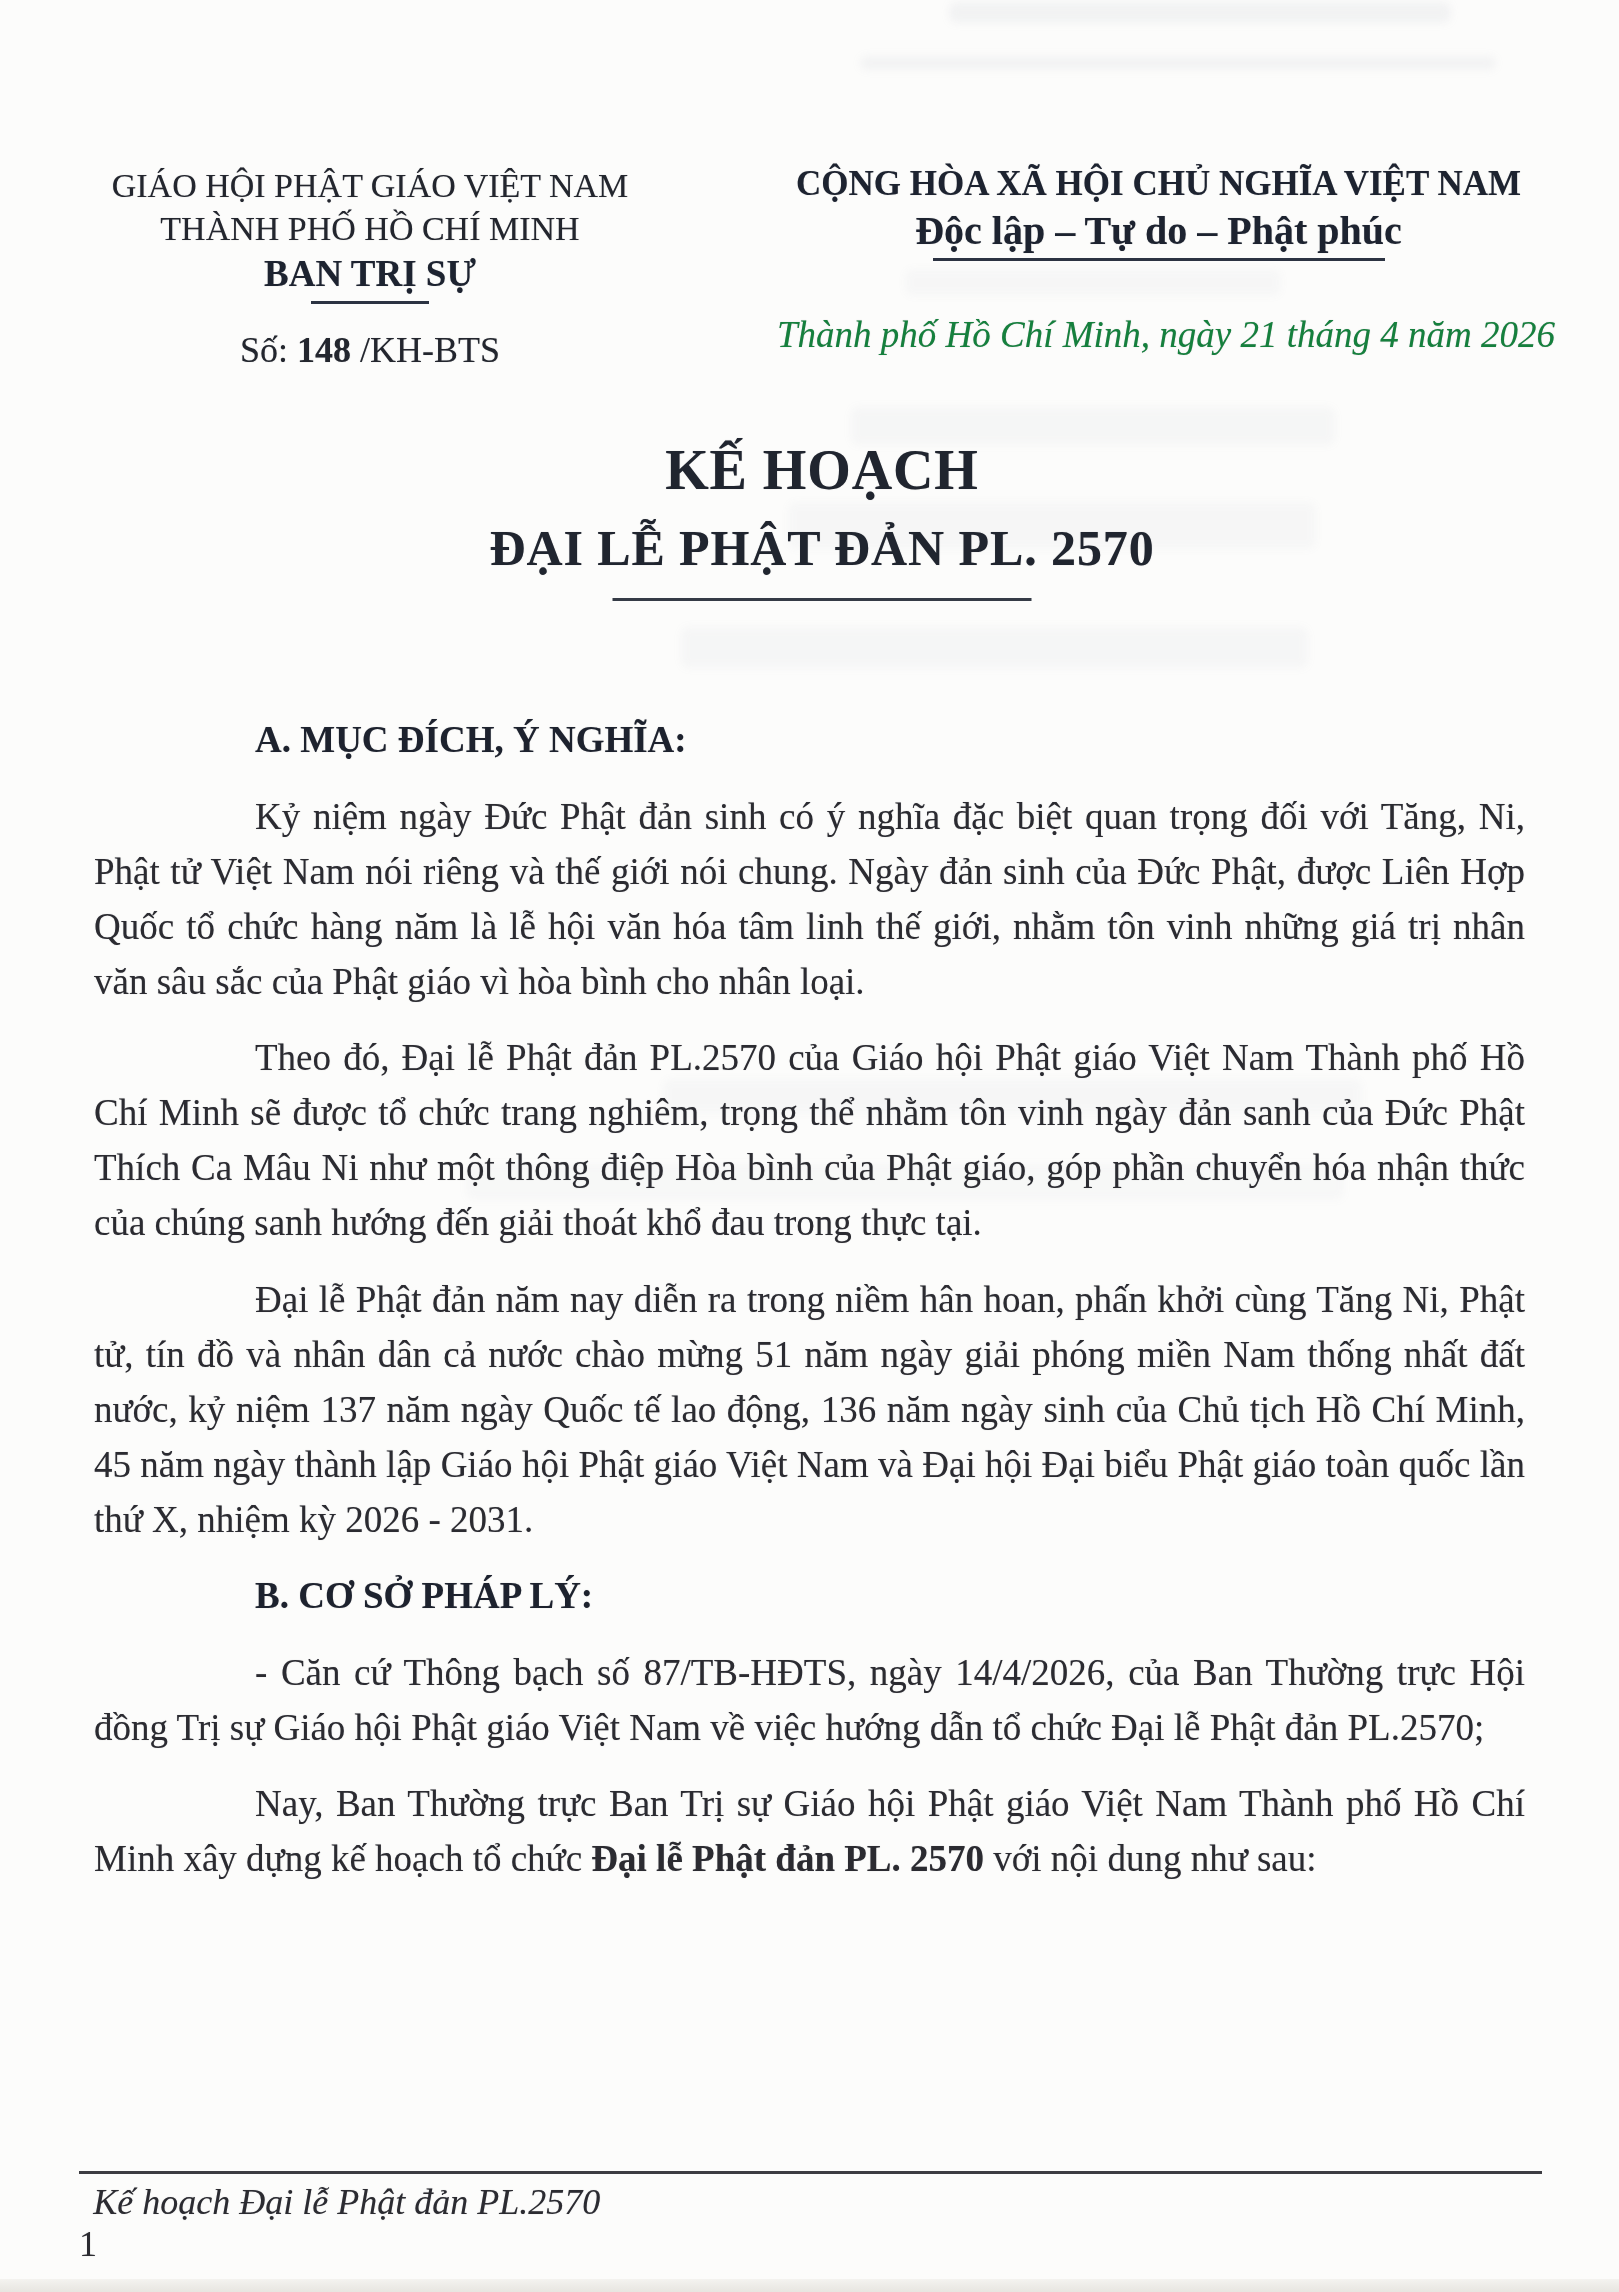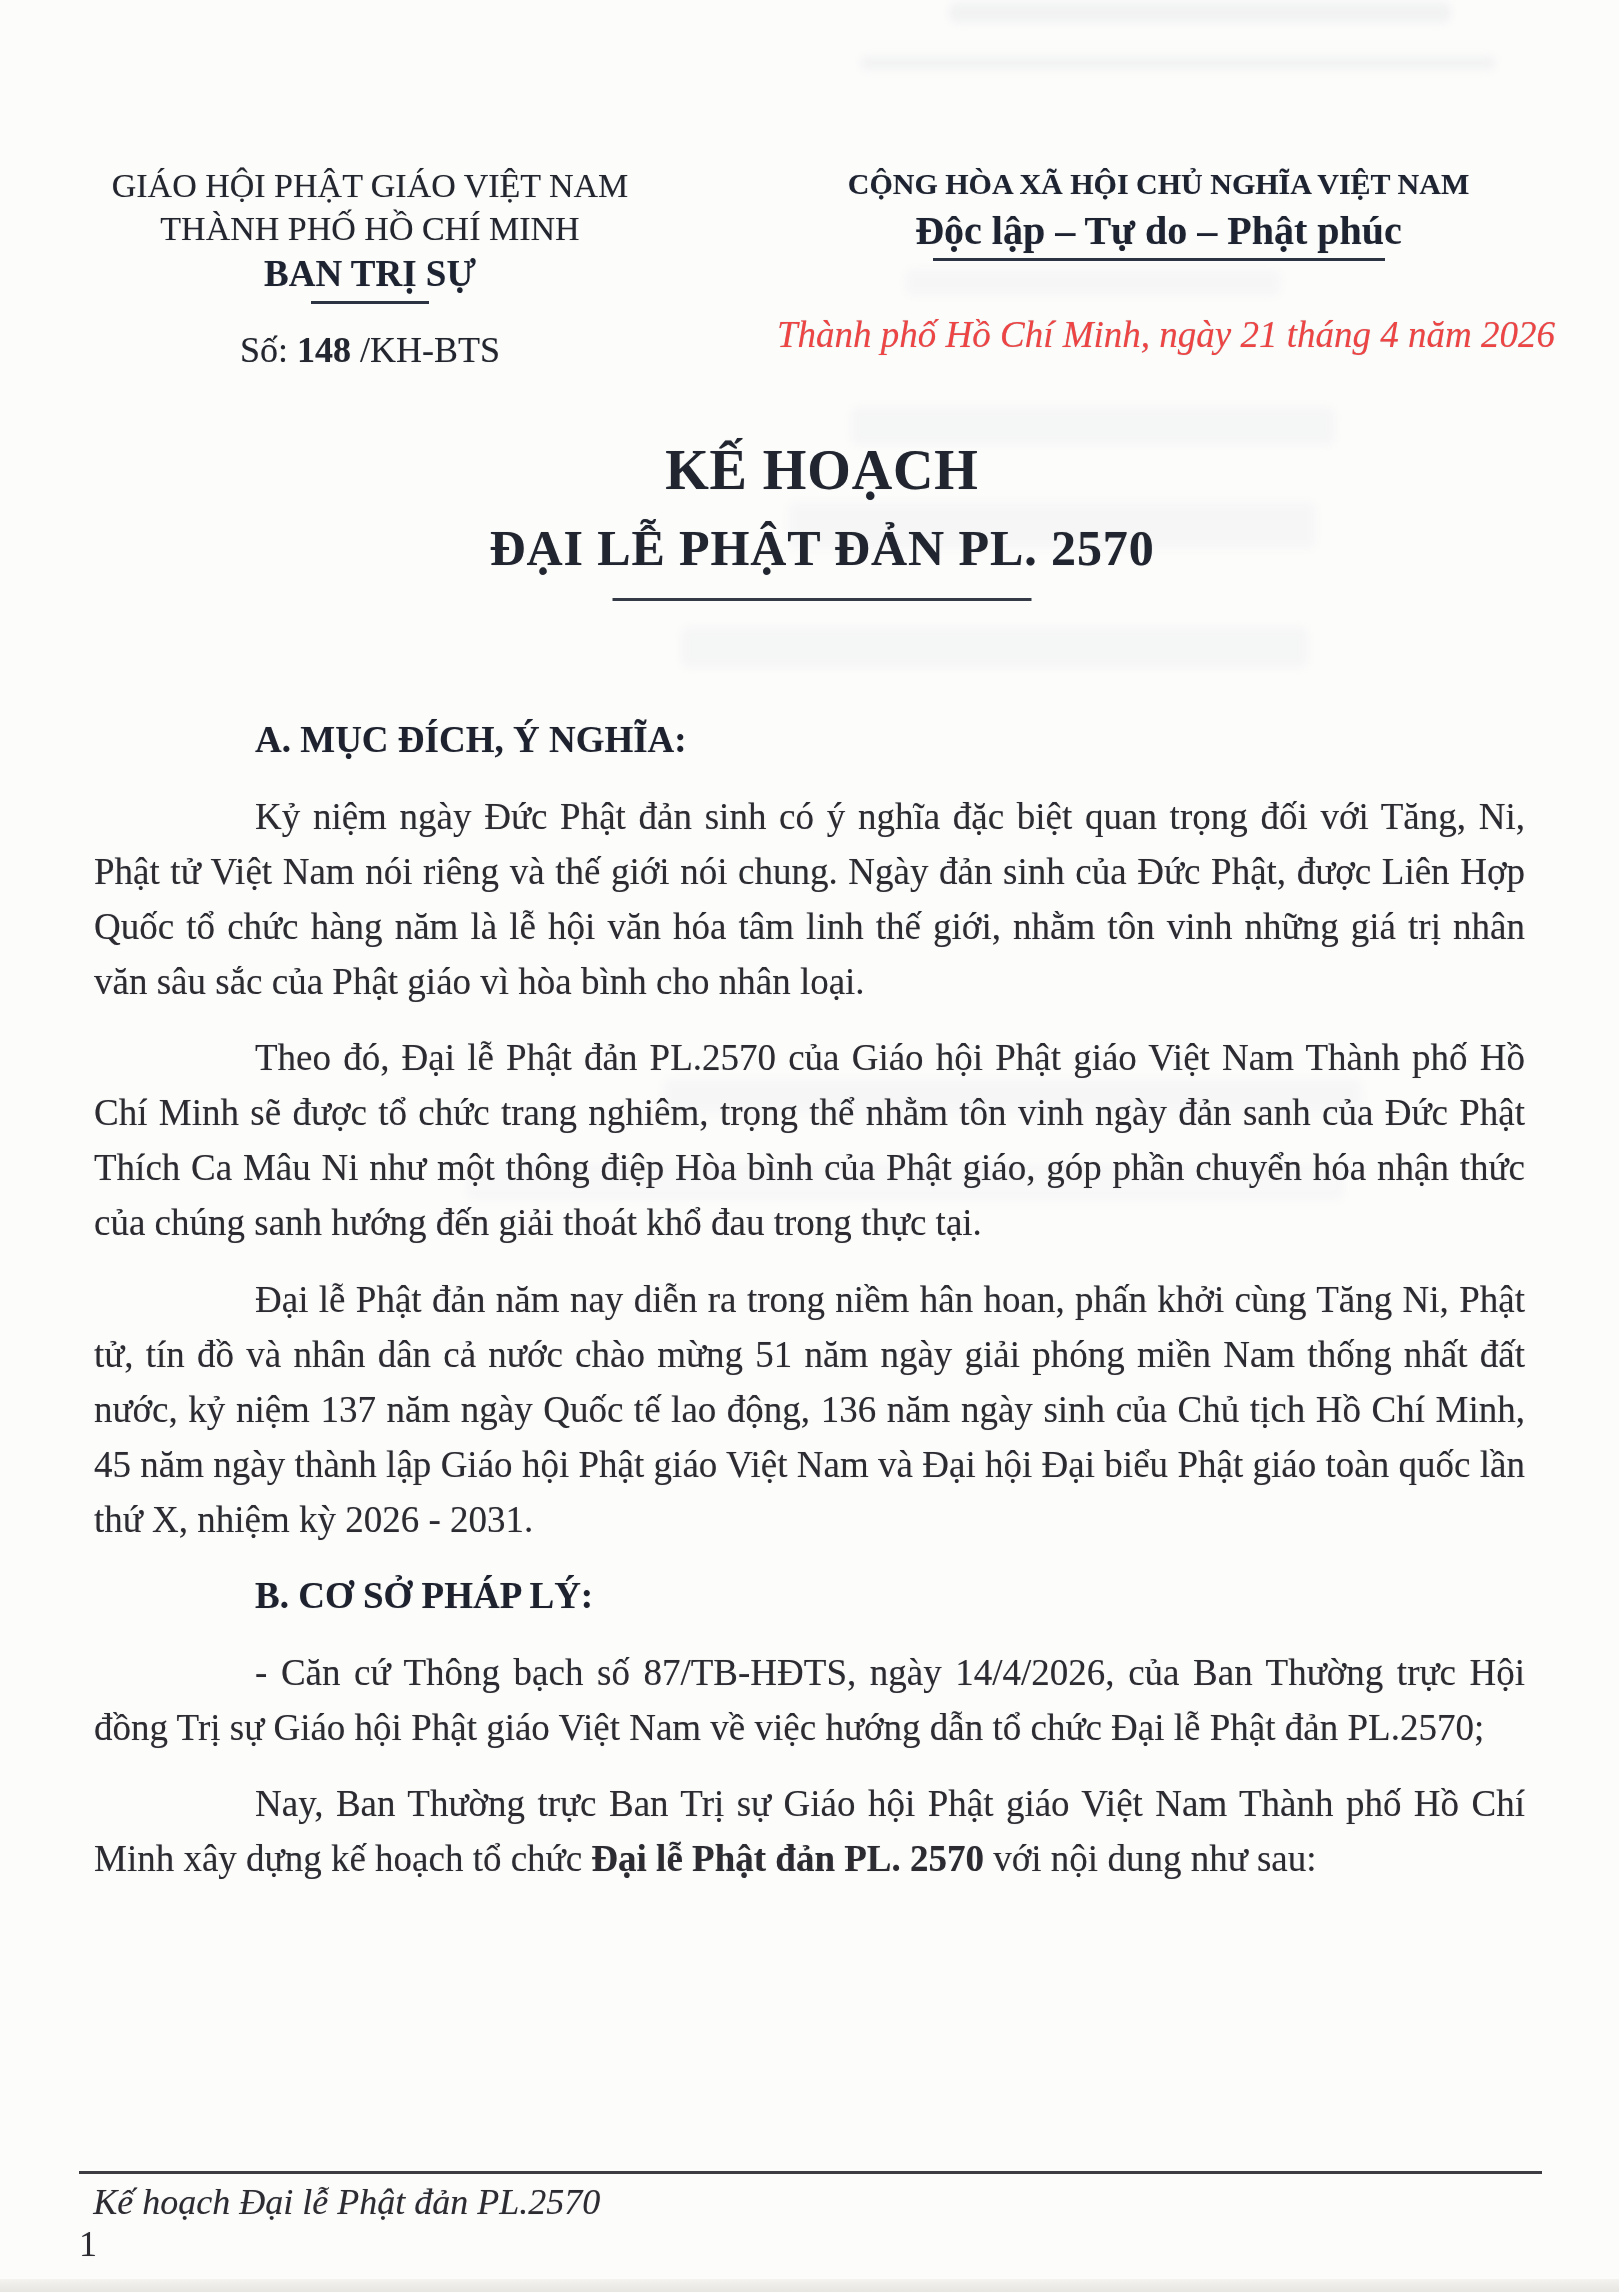--- a/index.html
+++ b/index.html
@@ -21,24 +21,24 @@
   .hl-line { font-size:34px; line-height:43px; white-space:nowrap; }
   .hl-bold { font-size:37px; line-height:47px; font-weight:bold; color:#1d2330; white-space:nowrap; }
   .hl-rule { width:118px; border-top:3.6px solid #2c3342; margin:3.6px auto 0; height:0; }
   .so-line { margin-top:25px; font-size:36px; white-space:nowrap; }
   .so-number { font-weight:bold; }
 
   .header-right {
     position:absolute; top:161px; left:777px; width:763px;
     text-align:center; color:#1d2330;
   }
-  .hr-line1 { font-size:30px; font-weight:bold; line-height:45px; white-space:nowrap; }
+  .hr-line1 { font-size:35px; font-weight:bold; line-height:45px; white-space:nowrap; }
   .hr-line2 { font-size:40px; font-weight:bold; line-height:50px; white-space:nowrap; }
   .hr-rule { width:452px; border-top:3.6px solid #2c3342; margin:1.8px auto 0; height:0; }
-  .date-line { margin-top:52px; font-size:37px; font-style:italic; color:#ef4444; white-space:nowrap; }
+  .date-line { margin-top:52px; font-size:37px; font-style:italic; color:#15803d; white-space:nowrap; }
 
   
   .title-block {
     position:absolute; top:437px; left:0; width:100%;
     text-align:center; color:#20252f; transform:translateX(12.5px);
   }
   .title-line1 { font-size:56px; font-weight:bold; line-height:66px; letter-spacing:0.9px; }
   .title-line2 { font-size:50px; font-weight:bold; line-height:63px; margin-top:14.3px; letter-spacing:0.9px; }
   .title-rule { width:419px; border-top:3.6px solid #353b46; margin:18px auto 0; height:0; }
 

